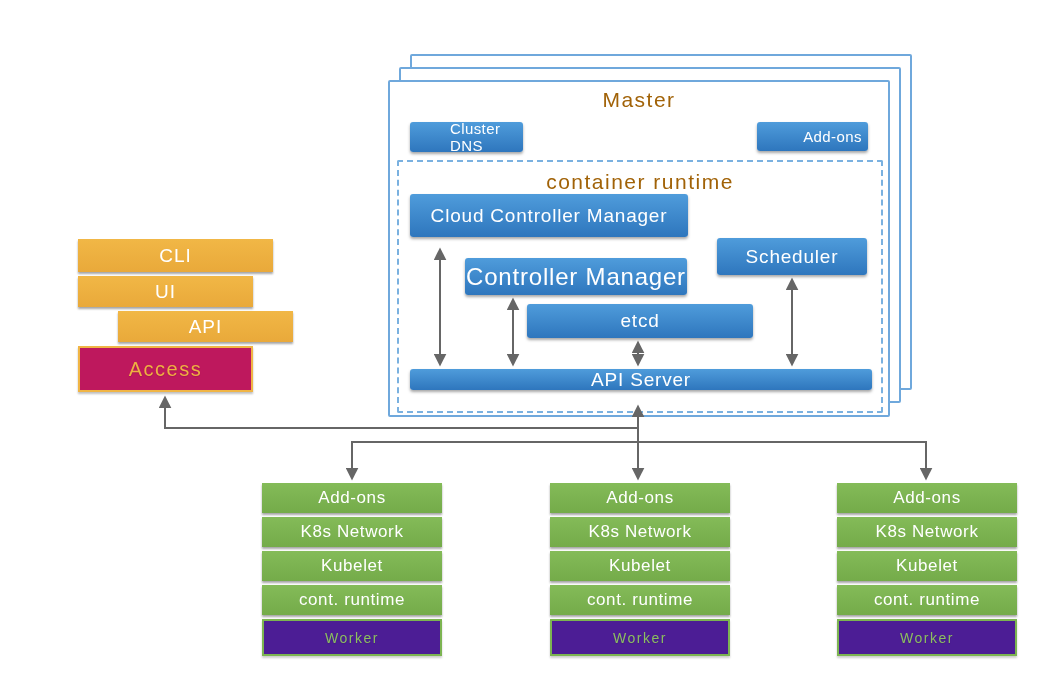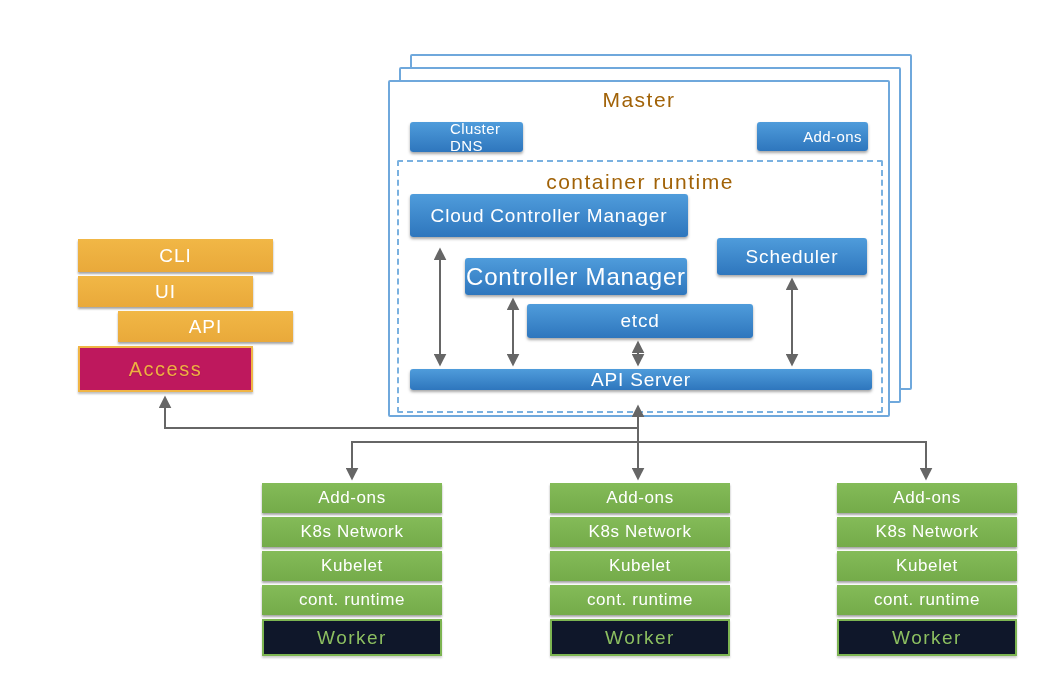--- a/index.html
+++ b/index.html
@@ -18,22 +18,22 @@
   .orange-row{position:absolute;background:linear-gradient(180deg,#f1b746,#e9a93a);color:#ffffff;
     display:flex;align-items:center;justify-content:center;font-size:19px;letter-spacing:1px;
     box-shadow:0 2px 2px rgba(0,0,0,.35);box-sizing:border-box;}
   .access-box{position:absolute;background:#be185d;border:2px solid #f0b545;color:#eeb041;
     display:flex;align-items:center;justify-content:center;font-size:20px;letter-spacing:1.5px;
     box-shadow:0 2px 2px rgba(0,0,0,.25);box-sizing:border-box;text-shadow:0 1px 1px rgba(0,0,0,.12);}
   
   .green-row{position:absolute;background:linear-gradient(180deg,#84bb58,#74ab49);color:#ffffff;
     display:flex;align-items:center;justify-content:center;font-size:17px;letter-spacing:.6px;
     box-shadow:0 2px 2px rgba(0,0,0,.35);box-sizing:border-box;}
-  .worker-box{position:absolute;background:#0f172a;border:2px solid #7cb451;color:#8cbf61;
-    display:flex;align-items:center;justify-content:center;font-size:19px;letter-spacing:1.5px;
+  .worker-box{position:absolute;background:#4c1d95;border:2px solid #7cb451;color:#8cbf61;
+    display:flex;align-items:center;justify-content:center;font-size:14px;letter-spacing:1.5px;
     box-shadow:0 2px 2px rgba(0,0,0,.2);box-sizing:border-box;text-shadow:0 1px 1px rgba(0,0,0,.12);}
   svg.wires{position:absolute;left:0;top:0;pointer-events:none;}
 </style>
 </head>
 <body>
 
 <div class="canvas">
 
   <div class="layer" style="left:410px;top:54px;width:502px;height:336px;"></div>
   <div class="layer" style="left:399px;top:67px;width:502px;height:336px;"></div>

